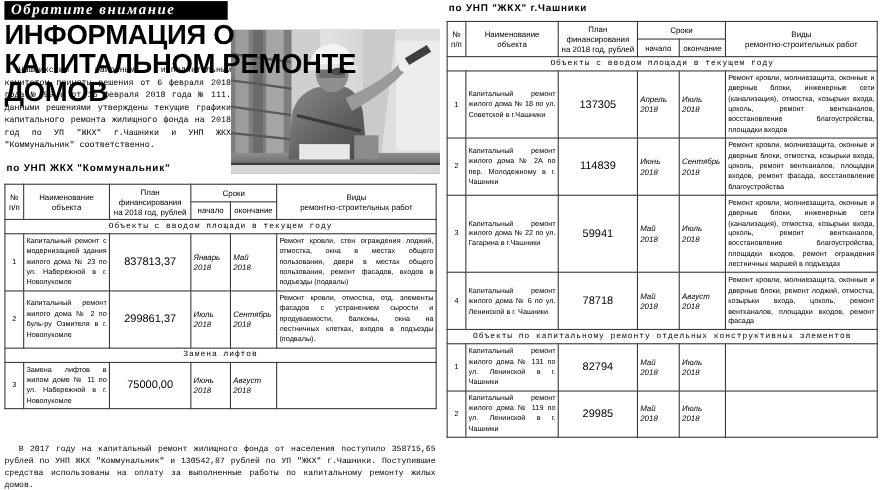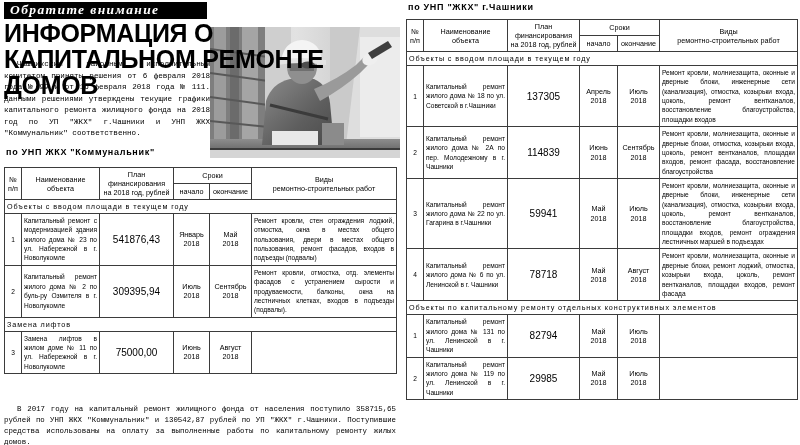--- a/index.html
+++ b/index.html
@@ -104,26 +104,28 @@
   table.rep thead th {
     text-align: center;
     font-size: 7.2px;
     line-height: 1.25;
     padding: 2px 1px;
   }
   th.small, td.small { font-size: 6.2px; }
   .c-num   { text-align: center; }
   .c-name  { text-align: justify; line-height: 1.42; padding-left: 3px; padding-right: 3px; }
   .c-plan  { text-align: center; font-size: 10px; }
-  .c-date  { text-align: center; font-size: 7.2px; line-height: 1.3; }
+  .c-date  { font-size: 7.2px; line-height: 1.3; font-style: italic; }
   .c-work  { text-align: justify; line-height: 1.42; padding-left: 3px; padding-right: 3px; }
   .section-row td {
+    text-align: center;
     letter-spacing: 0.9px;
     font-size: 7.2px;
     padding: 2px 0;
+    font-family: Liberation Mono, monospace;
   }
 
   .tbl-left  { position: absolute; left: 0; top: 167px; width: 392px; }
   .tbl-right { position: absolute; left: 0; top: 19px; width: 391px; }
 
   
   .footnote {
     position: absolute; left: 0; top: 404px; width: 392px;
     font-size: 7.4px; line-height: 1.5;
     text-align: justify; color: #000; font-family: Liberation Mono, monospace;
@@ -243,35 +245,35 @@
             <th class="small">окончание</th>
           </tr>
         </thead>
         <tbody>
           <tr class="section-row">
             <td colspan="6">Объекты с вводом площади в текущем году</td>
           </tr>
           <tr>
             <td class="c-num">1</td>
             <td class="c-name">Капитальный ремонт с модернизацией здания жилого дома № 23 по ул. Набережной в г. Новолукомле</td>
-            <td class="c-plan">541876,43</td>
+            <td class="c-plan">837813,37</td>
             <td class="c-date">
               <span>Январь</span><br>
               <span>2018</span>
             </td>
             <td class="c-date">
               <span>Май</span><br>
               <span>2018</span>
             </td>
             <td class="c-work">Ремонт кровли, стен ограждения лоджий, отмостка, окна в местах общего пользования, двери в местах общего пользования, ремонт фасадов, входов в подъезды (подвалы)</td>
           </tr>
           <tr>
             <td class="c-num">2</td>
             <td class="c-name">Капитальный ремонт жилого дома № 2 по буль-ру Озмителя в г. Новолукомле</td>
-            <td class="c-plan">309395,94</td>
+            <td class="c-plan">299861,37</td>
             <td class="c-date">
               <span>Июль</span><br>
               <span>2018</span>
             </td>
             <td class="c-date">
               <span>Сентябрь</span><br>
               <span>2018</span>
             </td>
             <td class="c-work">Ремонт кровли, отмостка, отд. элементы фасадов с устранением сырости и продуваемости, балконы, окна на лестничных клетках, входов в подъезды (подвалы).</td>
           </tr>

